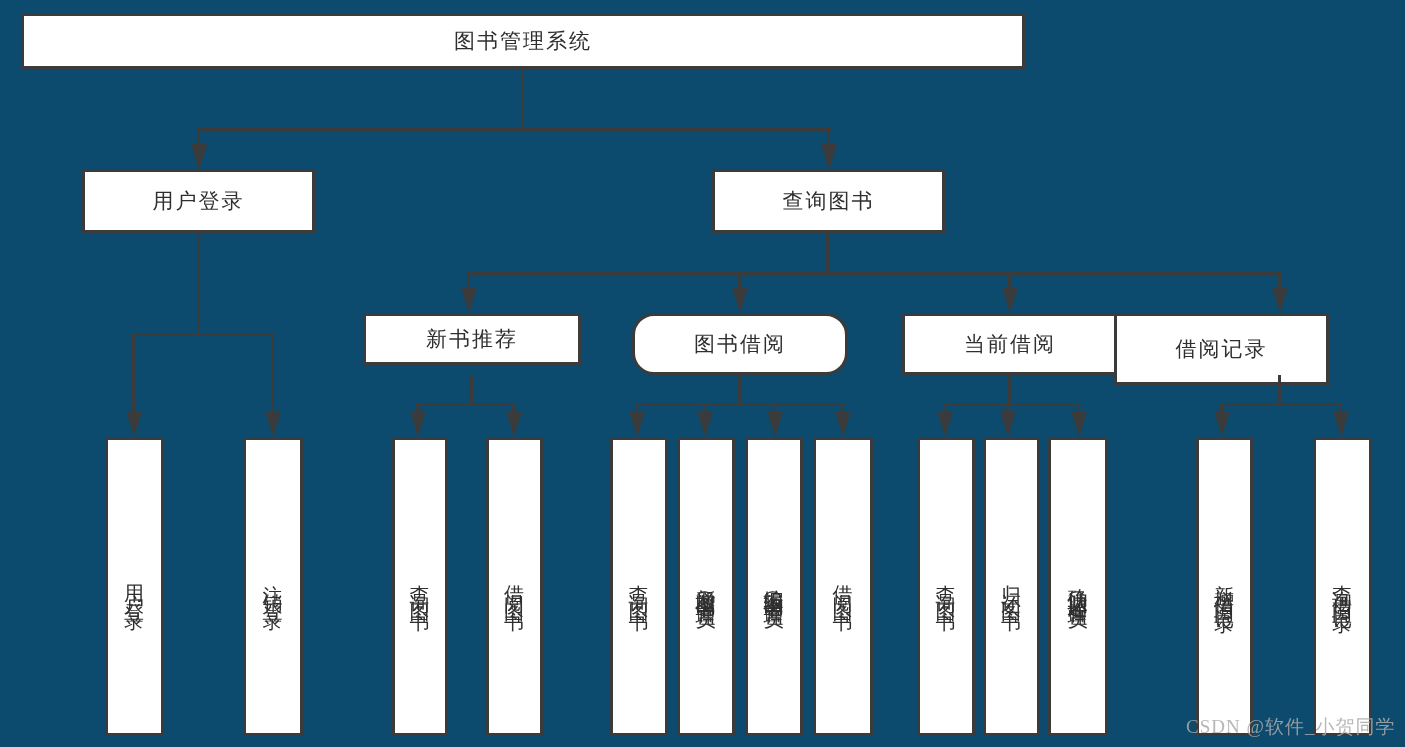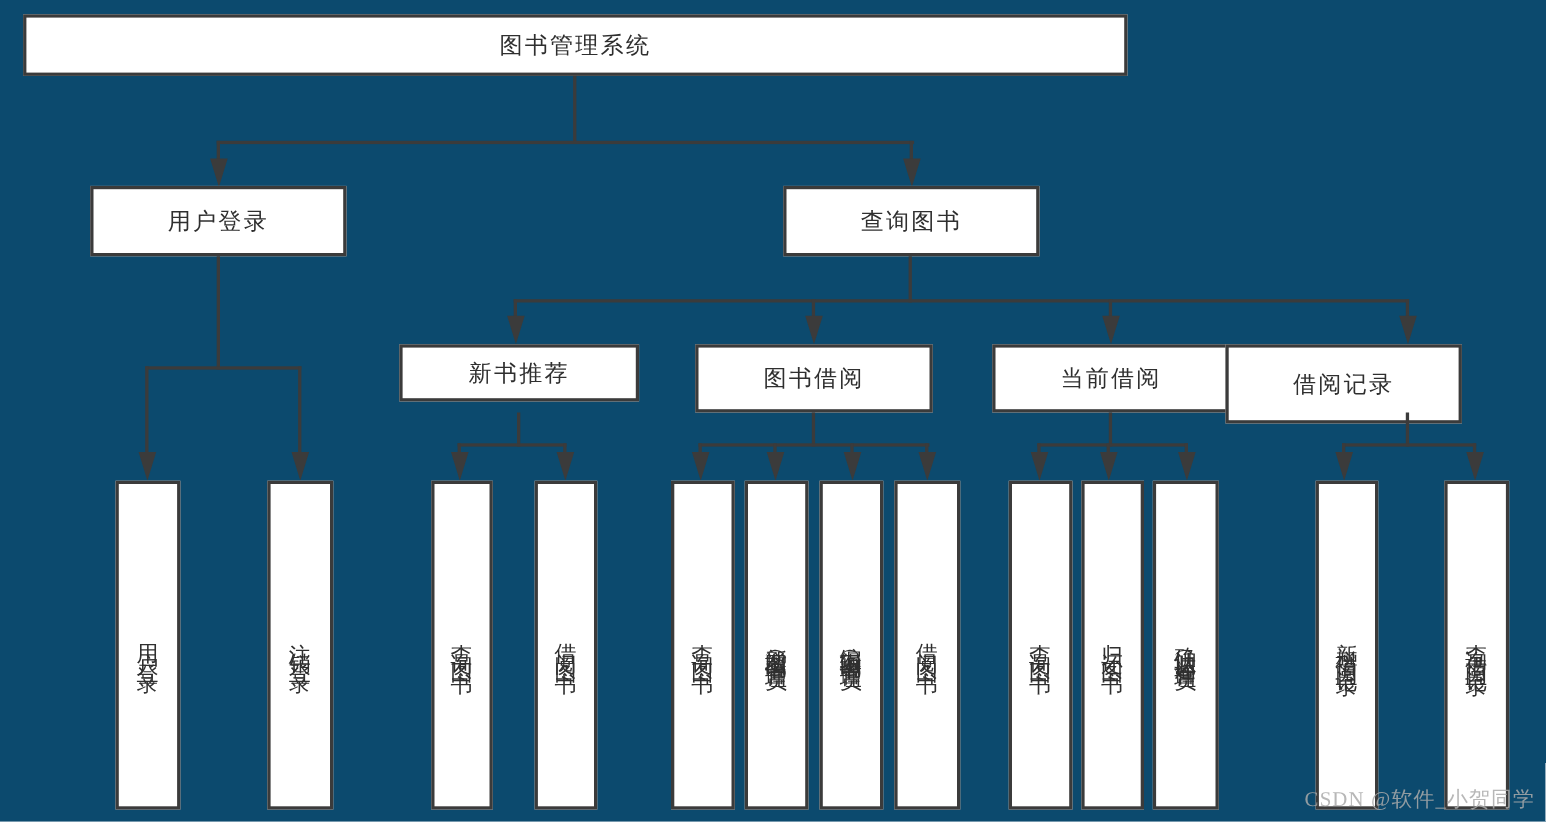--- a/index.html
+++ b/index.html
@@ -95,21 +95,21 @@
   <div class="vline" style="left:467px; top:272px; height:18px;"></div>
   <div class="vline" style="left:738px; top:272px; height:18px;"></div>
   <div class="vline" style="left:1008px; top:272px; height:18px;"></div>
   <div class="vline" style="left:1278px; top:272px; height:18px;"></div>
   <div class="arrow" style="left:461px; top:287px;"></div>
   <div class="arrow" style="left:732px; top:287px;"></div>
   <div class="arrow" style="left:1002px; top:287px;"></div>
   <div class="arrow" style="left:1272px; top:287px;"></div>
 
   <div class="box h" style="left:363px; top:313px; width:218px; height:52px;">新书推荐</div>
-  <div class="box h" style="left:632px; top:313px; width:216px; height:62px;">图书借阅</div>
+  <div class="box h" style="left:632px; top:313px; width:216px; height:62px;border-radius:22px;">图书借阅</div>
   <div class="box h" style="left:902px; top:313px; width:216px; height:62px;">当前借阅</div>
   <div class="box h" style="left:1114px; top:313px; width:215px; height:72px;">借阅记录</div>
 
   <div class="vline" style="left:470px; top:375px; height:31px;"></div>
   <div class="hline" style="left:416px; top:403px; width:99px;"></div>
   <div class="vline" style="left:416px; top:403px; height:12px;"></div>
   <div class="vline" style="left:512px; top:403px; height:12px;"></div>
   <div class="arrow" style="left:410px; top:411px;"></div>
   <div class="arrow" style="left:506px; top:411px;"></div>
 

